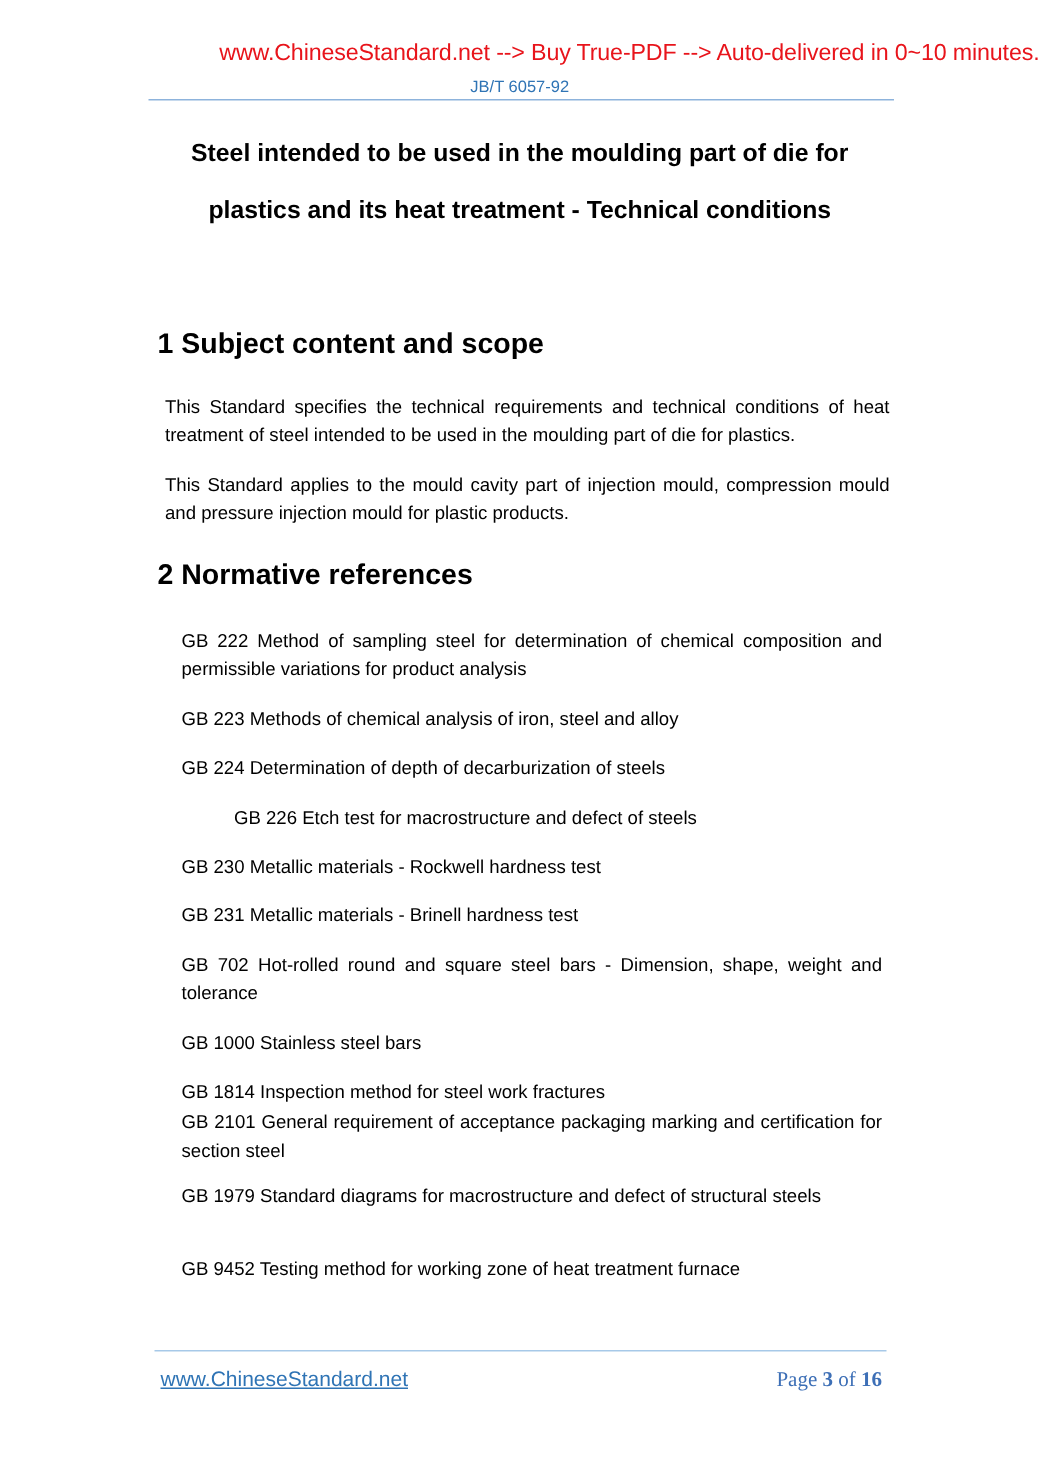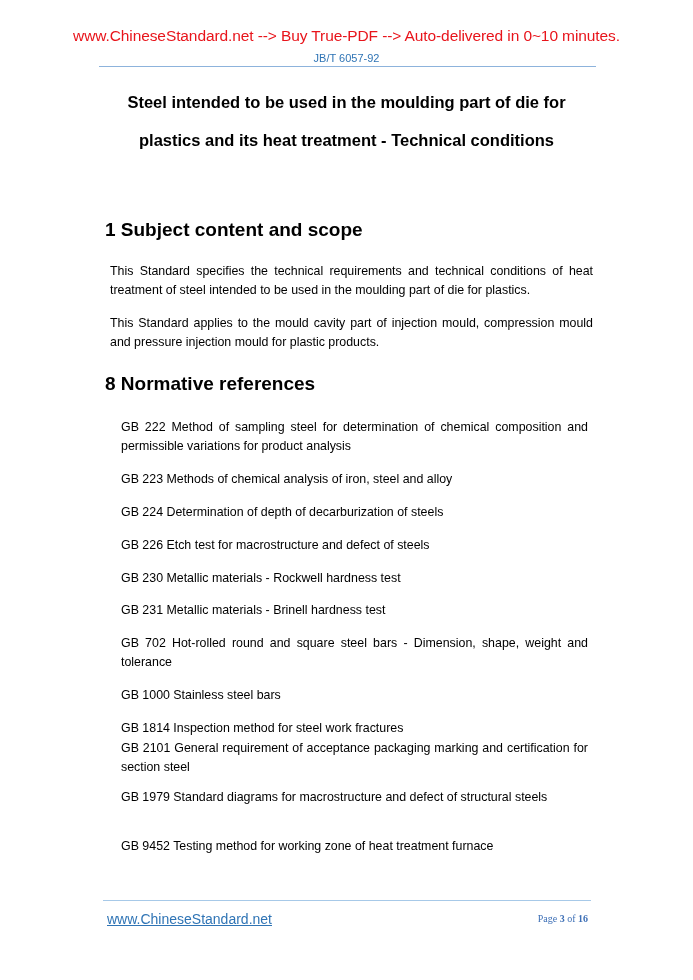--- a/index.html
+++ b/index.html
@@ -13,21 +13,21 @@
       position: relative;
       overflow: hidden;
       font-family: "Liberation Sans", sans-serif;
       color: #000000;
     }
     .promo {
       position: absolute;
       top: 27px;
       left: 0;
       width: 693px;
-      text-align: center;
+      text-align: right;
       font-size: 15.5px;
       color: #e8141b;
       letter-spacing: -0.1px;
       white-space: nowrap;
     }
     .doc-code {
       position: absolute;
       top: 52px;
       left: 0;
       width: 693px;
@@ -93,47 +93,47 @@
       font-size: 14px;
       color: #2f74b5;
       text-decoration: underline;
       white-space: nowrap;
     }
     .page-num {
       position: absolute;
       top: 913px;
       right: 105px;
       font-family: "Liberation Serif", serif;
-      font-size: 10px;
+      font-size: 14px;
       color: #3d6fb6;
       white-space: nowrap;
       text-align: right;
     }
     .page-num b { font-weight: bold; }
   </style>
 </head>
 <body>
 
 <div class="promo">www.ChineseStandard.net --&gt; Buy True-PDF --&gt; Auto-delivered in 0~10 minutes.</div>
 <div class="doc-code">JB/T 6057-92</div>
 <div class="header-rule"></div>
 
 <div class="title l1">Steel intended to be used in the moulding part of die for</div>
 <div class="title l2">plastics and its heat treatment - Technical conditions</div>
 
 <div class="h1" style="top:219px;">1 Subject content and scope</div>
 <div class="para" style="top:262px;">This Standard specifies the technical requirements and technical conditions of heat treatment of steel intended to be used in the moulding part of die for plastics.</div>
 <div class="para" style="top:314px;">This Standard applies to the mould cavity part of injection mould, compression mould and pressure injection mould for plastic products.</div>
 
-<div class="h1" style="top:373px;">8 Normative references</div>
+<div class="h1" style="top:373px;">2 Normative references</div>
 
 <div class="ref" style="top:418px;">GB 222 Method of sampling steel for determination of chemical composition and permissible variations for product analysis</div>
 <div class="ref" style="top:470px;">GB 223 Methods of chemical analysis of iron, steel and alloy</div>
 <div class="ref" style="top:503px;">GB 224 Determination of depth of decarburization of steels</div>
-<div class="ref" style="top:536px;">GB 226 Etch test for macrostructure and defect of steels</div>
+<div class="ref" style="top:536px;margin-left:35px;">GB 226 Etch test for macrostructure and defect of steels</div>
 <div class="ref" style="top:569px;">GB 230 Metallic materials - Rockwell hardness test</div>
 <div class="ref" style="top:601px;">GB 231 Metallic materials - Brinell hardness test</div>
 <div class="ref" style="top:634px;">GB 702 Hot-rolled round and square steel bars - Dimension, shape, weight and tolerance</div>
 <div class="ref" style="top:686px;">GB 1000 Stainless steel bars</div>
 <div class="ref" style="top:719px;">GB 1814 Inspection method for steel work fractures</div>
 <div class="ref" style="top:788px;">GB 1979 Standard diagrams for macrostructure and defect of structural steels</div>
 <div class="ref" style="top:739px;">GB 2101 General requirement of acceptance packaging marking and certification for section steel</div>
 <div class="ref" style="top:837px;">GB 9452 Testing method for working zone of heat treatment furnace</div>
 
 <div class="footer-rule"></div>

